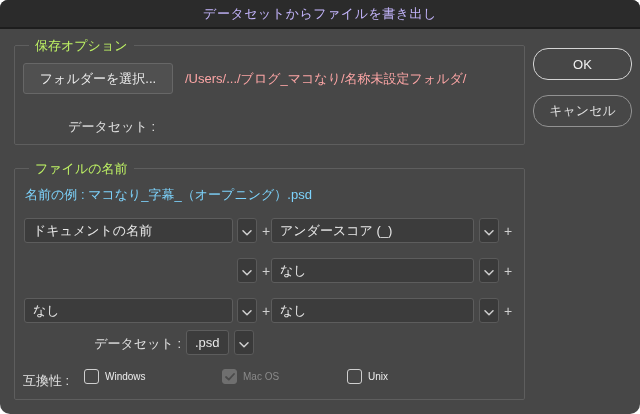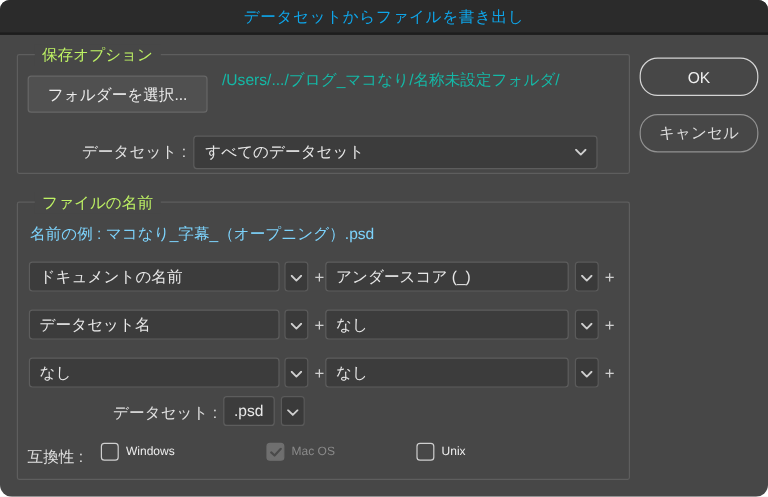--- a/index.html
+++ b/index.html
@@ -1,27 +1,27 @@
 <!DOCTYPE html>
 <html><head>
 <meta charset="utf-8">
 <style>
   html,body{margin:0;padding:0;background:#ffffff;}
   body{width:640px;height:414px;position:relative;font-family:"Liberation Sans","DejaVu Sans",sans-serif;-webkit-font-smoothing:antialiased;}
   .dialog{position:absolute;left:0;top:0;width:640px;height:414px;background:#474747;border-radius:8px 8px 10px 10px;overflow:hidden;}
   .titlebar{position:absolute;left:0;top:0;width:100%;height:27px;background:#2b2b2b;border-bottom:2px solid #1d1d1d;display:flex;align-items:center;justify-content:center;}
-  .titlebar .title{color:#0ea5e9;font-size:13px;letter-spacing:0.5px;}
+  .titlebar .title{color:#c4b5fd;font-size:13px;letter-spacing:0.5px;}
 
   .group{position:absolute;border:1px solid #5e5e5e;border-radius:2px;background:transparent;}
   .group .legend{position:absolute;top:-9px;left:14px;background:#474747;padding:0 6px;color:#bef264;font-size:13px;white-space:nowrap;}
   #save-options{left:14px;top:45px;width:509px;height:98px;}
   #file-name{left:14px;top:168px;width:509px;height:230px;}
 
   .btn-folder{position:absolute;left:8px;top:17px;width:148px;height:29px;background:#505050;border:1px solid #676767;border-radius:3px;color:#ececec;font-size:13px;display:flex;align-items:center;justify-content:center;cursor:default;}
-  .path-text{position:absolute;left:170px;top:12px;color:#14b8a6;font-size:13px;white-space:nowrap;}
+  .path-text{position:absolute;left:170px;top:24px;color:#fca5a5;font-size:13px;white-space:nowrap;}
 
   .label{color:#e0e0e0;font-size:13px;white-space:nowrap;}
   .lbl-dataset{position:absolute;left:0;top:72px;width:140px;text-align:right;}
   .dropdown{position:absolute;background:#3c3c3c;border:1px solid #5d5d5d;border-radius:3px;display:flex;align-items:center;color:#e8e8e8;font-size:13px;}
   .dropdown .val{padding-left:9px;flex:1;white-space:nowrap;overflow:hidden;}
   .dropdown .chev-in{padding-right:8px;display:flex;align-items:center;}
   #dataset-select{left:146px;top:67px;width:335px;height:26px;}
 
   .pill{position:absolute;left:533px;width:97px;height:30px;border-radius:15px;background:transparent;color:#f0f0f0;font-size:13px;display:flex;align-items:center;justify-content:center;cursor:default;}
   #ok-btn{top:48px;border:1.5px solid #d4d4d4;}
@@ -76,28 +76,20 @@
 
   <div class="group" id="save-options">
     <span class="legend">保存オプション</span>
 
     <div class="btn-folder">
       <span>フォルダーを選択...</span>
     </div>
     <span class="path-text">/Users/.../ブログ_マコなり/名称未設定フォルダ/</span>
 
     <span class="label lbl-dataset">データセット :</span>
-    <div class="dropdown" id="dataset-select">
-      <span class="val">すべてのデータセット</span>
-      <span class="chev-in">
-        <svg width="10" height="6" viewBox="0 0 10 6">
-            <polyline points="1,0.8 5,4.8 9,0.8" fill="none" stroke="#cfcfcf" stroke-width="1.5" stroke-linecap="round" stroke-linejoin="round"></polyline>
-          </svg>
-      </span>
-    </div>
   </div>
 
   <div class="group" id="file-name">
     <span class="legend">ファイルの名前</span>
 
     <span class="example">名前の例 : マコなり_字幕_（オープニング）.psd</span>
 
     <div class="fieldrow" id="name-row-0">
       <div class="txtfield row-left">ドキュメントの名前</div>
       <div class="chevbtn chev-1">
@@ -109,21 +101,20 @@
       <div class="txtfield row-right">アンダースコア (_)</div>
       <div class="chevbtn chev-2">
         <span><svg width="10" height="6" viewBox="0 0 10 6">
               <polyline points="1,0.8 5,4.8 9,0.8" fill="none" stroke="#cfcfcf" stroke-width="1.5" stroke-linecap="round" stroke-linejoin="round"></polyline>
             </svg></span>
       </div>
       <span class="plus plus-2">+</span>
     </div>
 
     <div class="fieldrow" id="name-row-1">
-      <div class="txtfield row-left">データセット名</div>
       <div class="chevbtn chev-1">
         <span><svg width="10" height="6" viewBox="0 0 10 6">
               <polyline points="1,0.8 5,4.8 9,0.8" fill="none" stroke="#cfcfcf" stroke-width="1.5" stroke-linecap="round" stroke-linejoin="round"></polyline>
             </svg></span>
       </div>
       <span class="plus plus-1">+</span>
       <div class="txtfield row-right">なし</div>
       <div class="chevbtn chev-2">
         <span><svg width="10" height="6" viewBox="0 0 10 6">
               <polyline points="1,0.8 5,4.8 9,0.8" fill="none" stroke="#cfcfcf" stroke-width="1.5" stroke-linecap="round" stroke-linejoin="round"></polyline>

